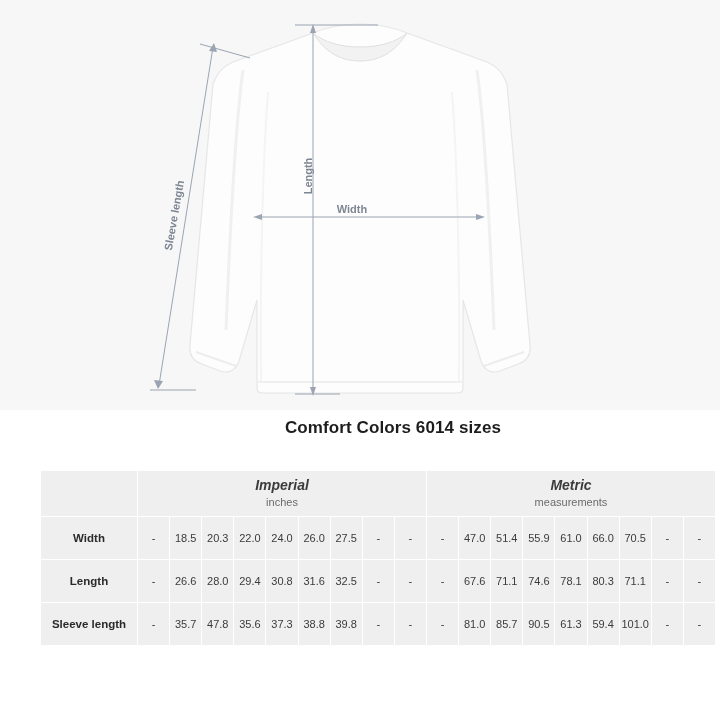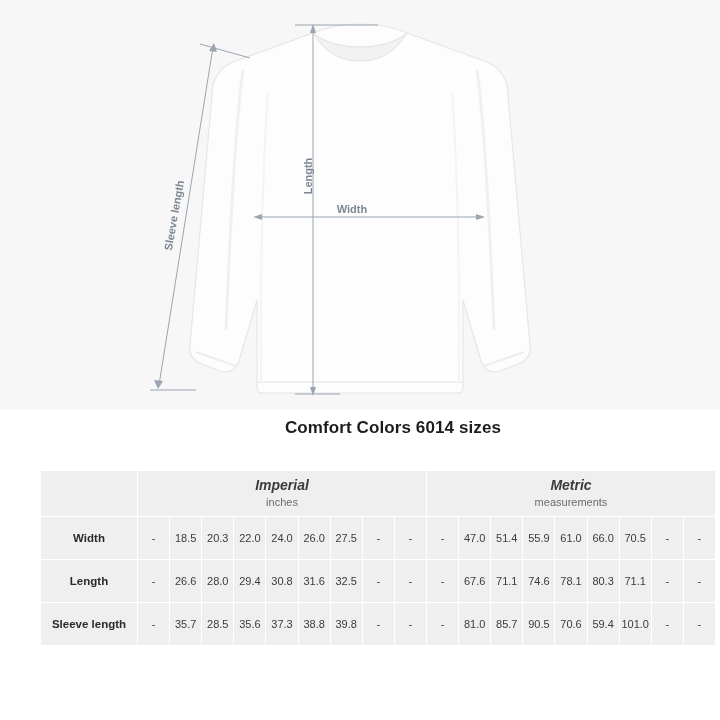--- a/index.html
+++ b/index.html
@@ -233,31 +233,31 @@
         <td class="size-col">78.1</td>
         <td class="size-col">80.3</td>
         <td class="size-col">71.1</td>
         <td class="size-col">-</td>
         <td class="size-col">-</td>
       </tr>
       <tr class="data-row">
         <td class="label-col">Sleeve length</td>
         <td class="size-col">-</td>
         <td class="size-col">35.7</td>
-        <td class="size-col">28.5</td>
+        <td class="size-col">47.8</td>
         <td class="size-col">35.6</td>
         <td class="size-col">37.3</td>
         <td class="size-col">38.8</td>
         <td class="size-col">39.8</td>
         <td class="size-col">-</td>
         <td class="size-col">-</td>
         <td class="size-col">-</td>
         <td class="size-col">81.0</td>
         <td class="size-col">85.7</td>
         <td class="size-col">90.5</td>
-        <td class="size-col">70.6</td>
+        <td class="size-col">61.3</td>
         <td class="size-col">59.4</td>
         <td class="size-col">101.0</td>
         <td class="size-col">-</td>
         <td class="size-col">-</td>
       </tr>
     </tbody>
 </table>
 
 </body></html>

